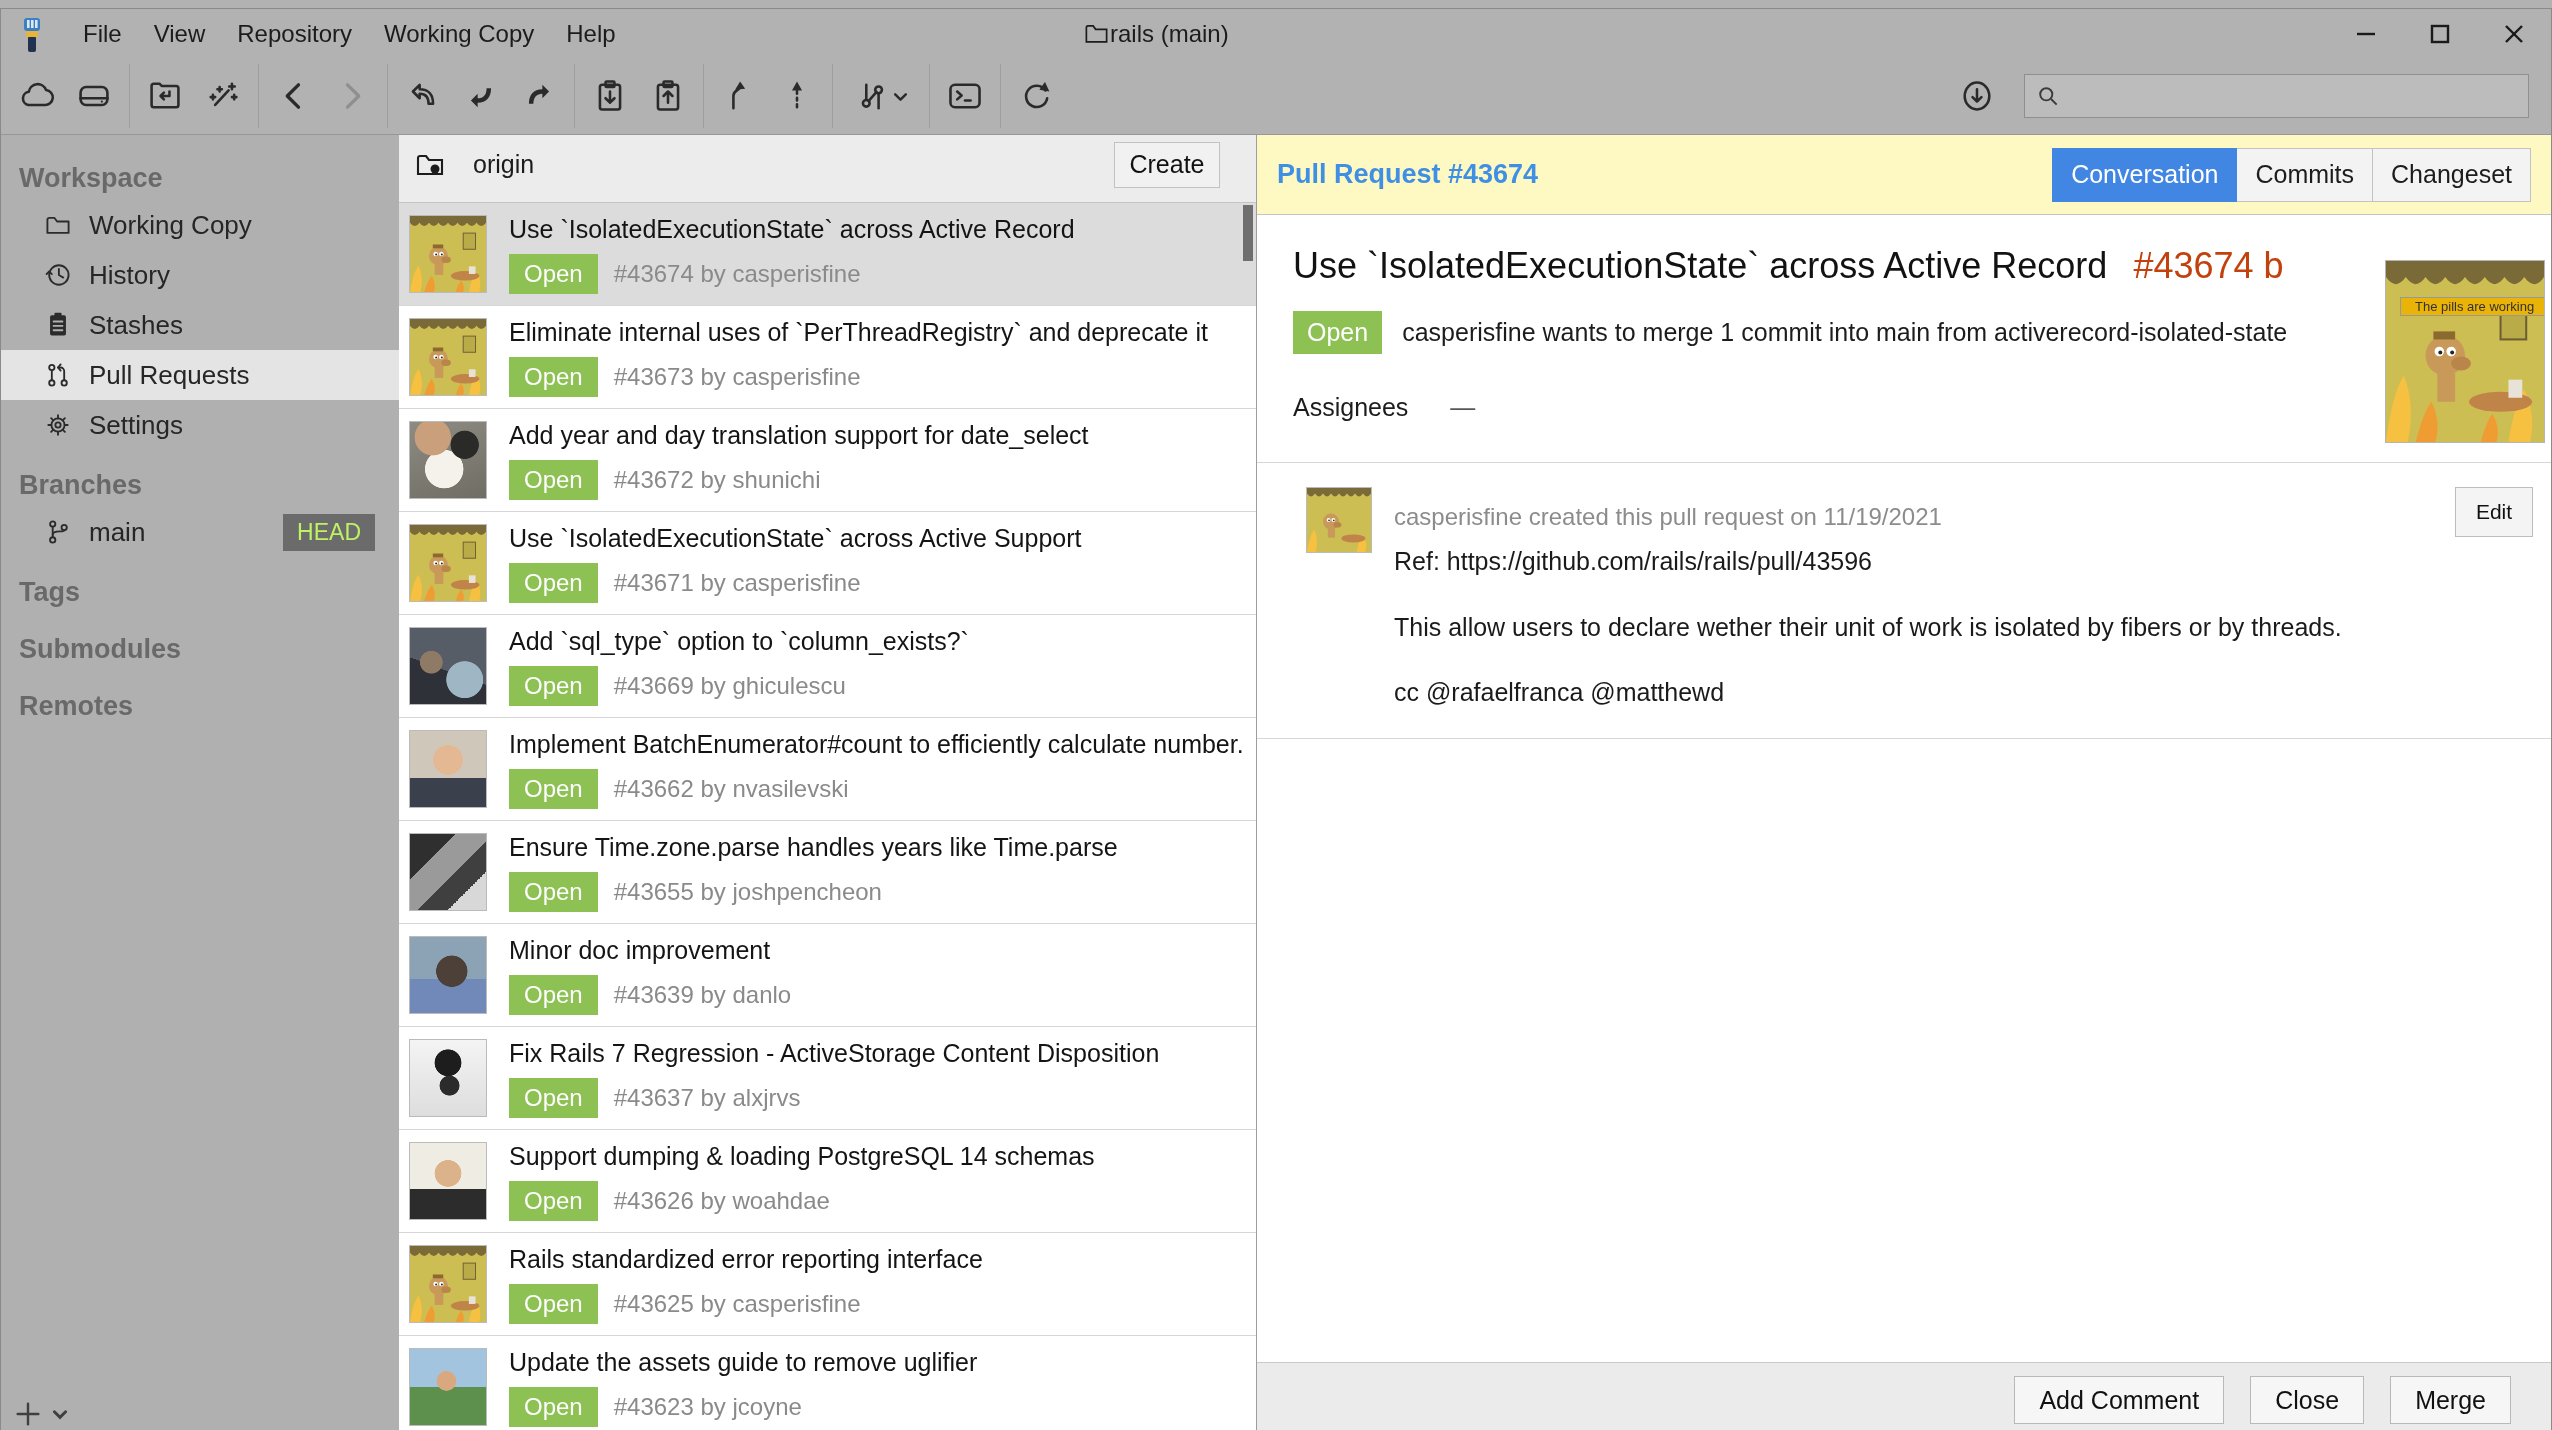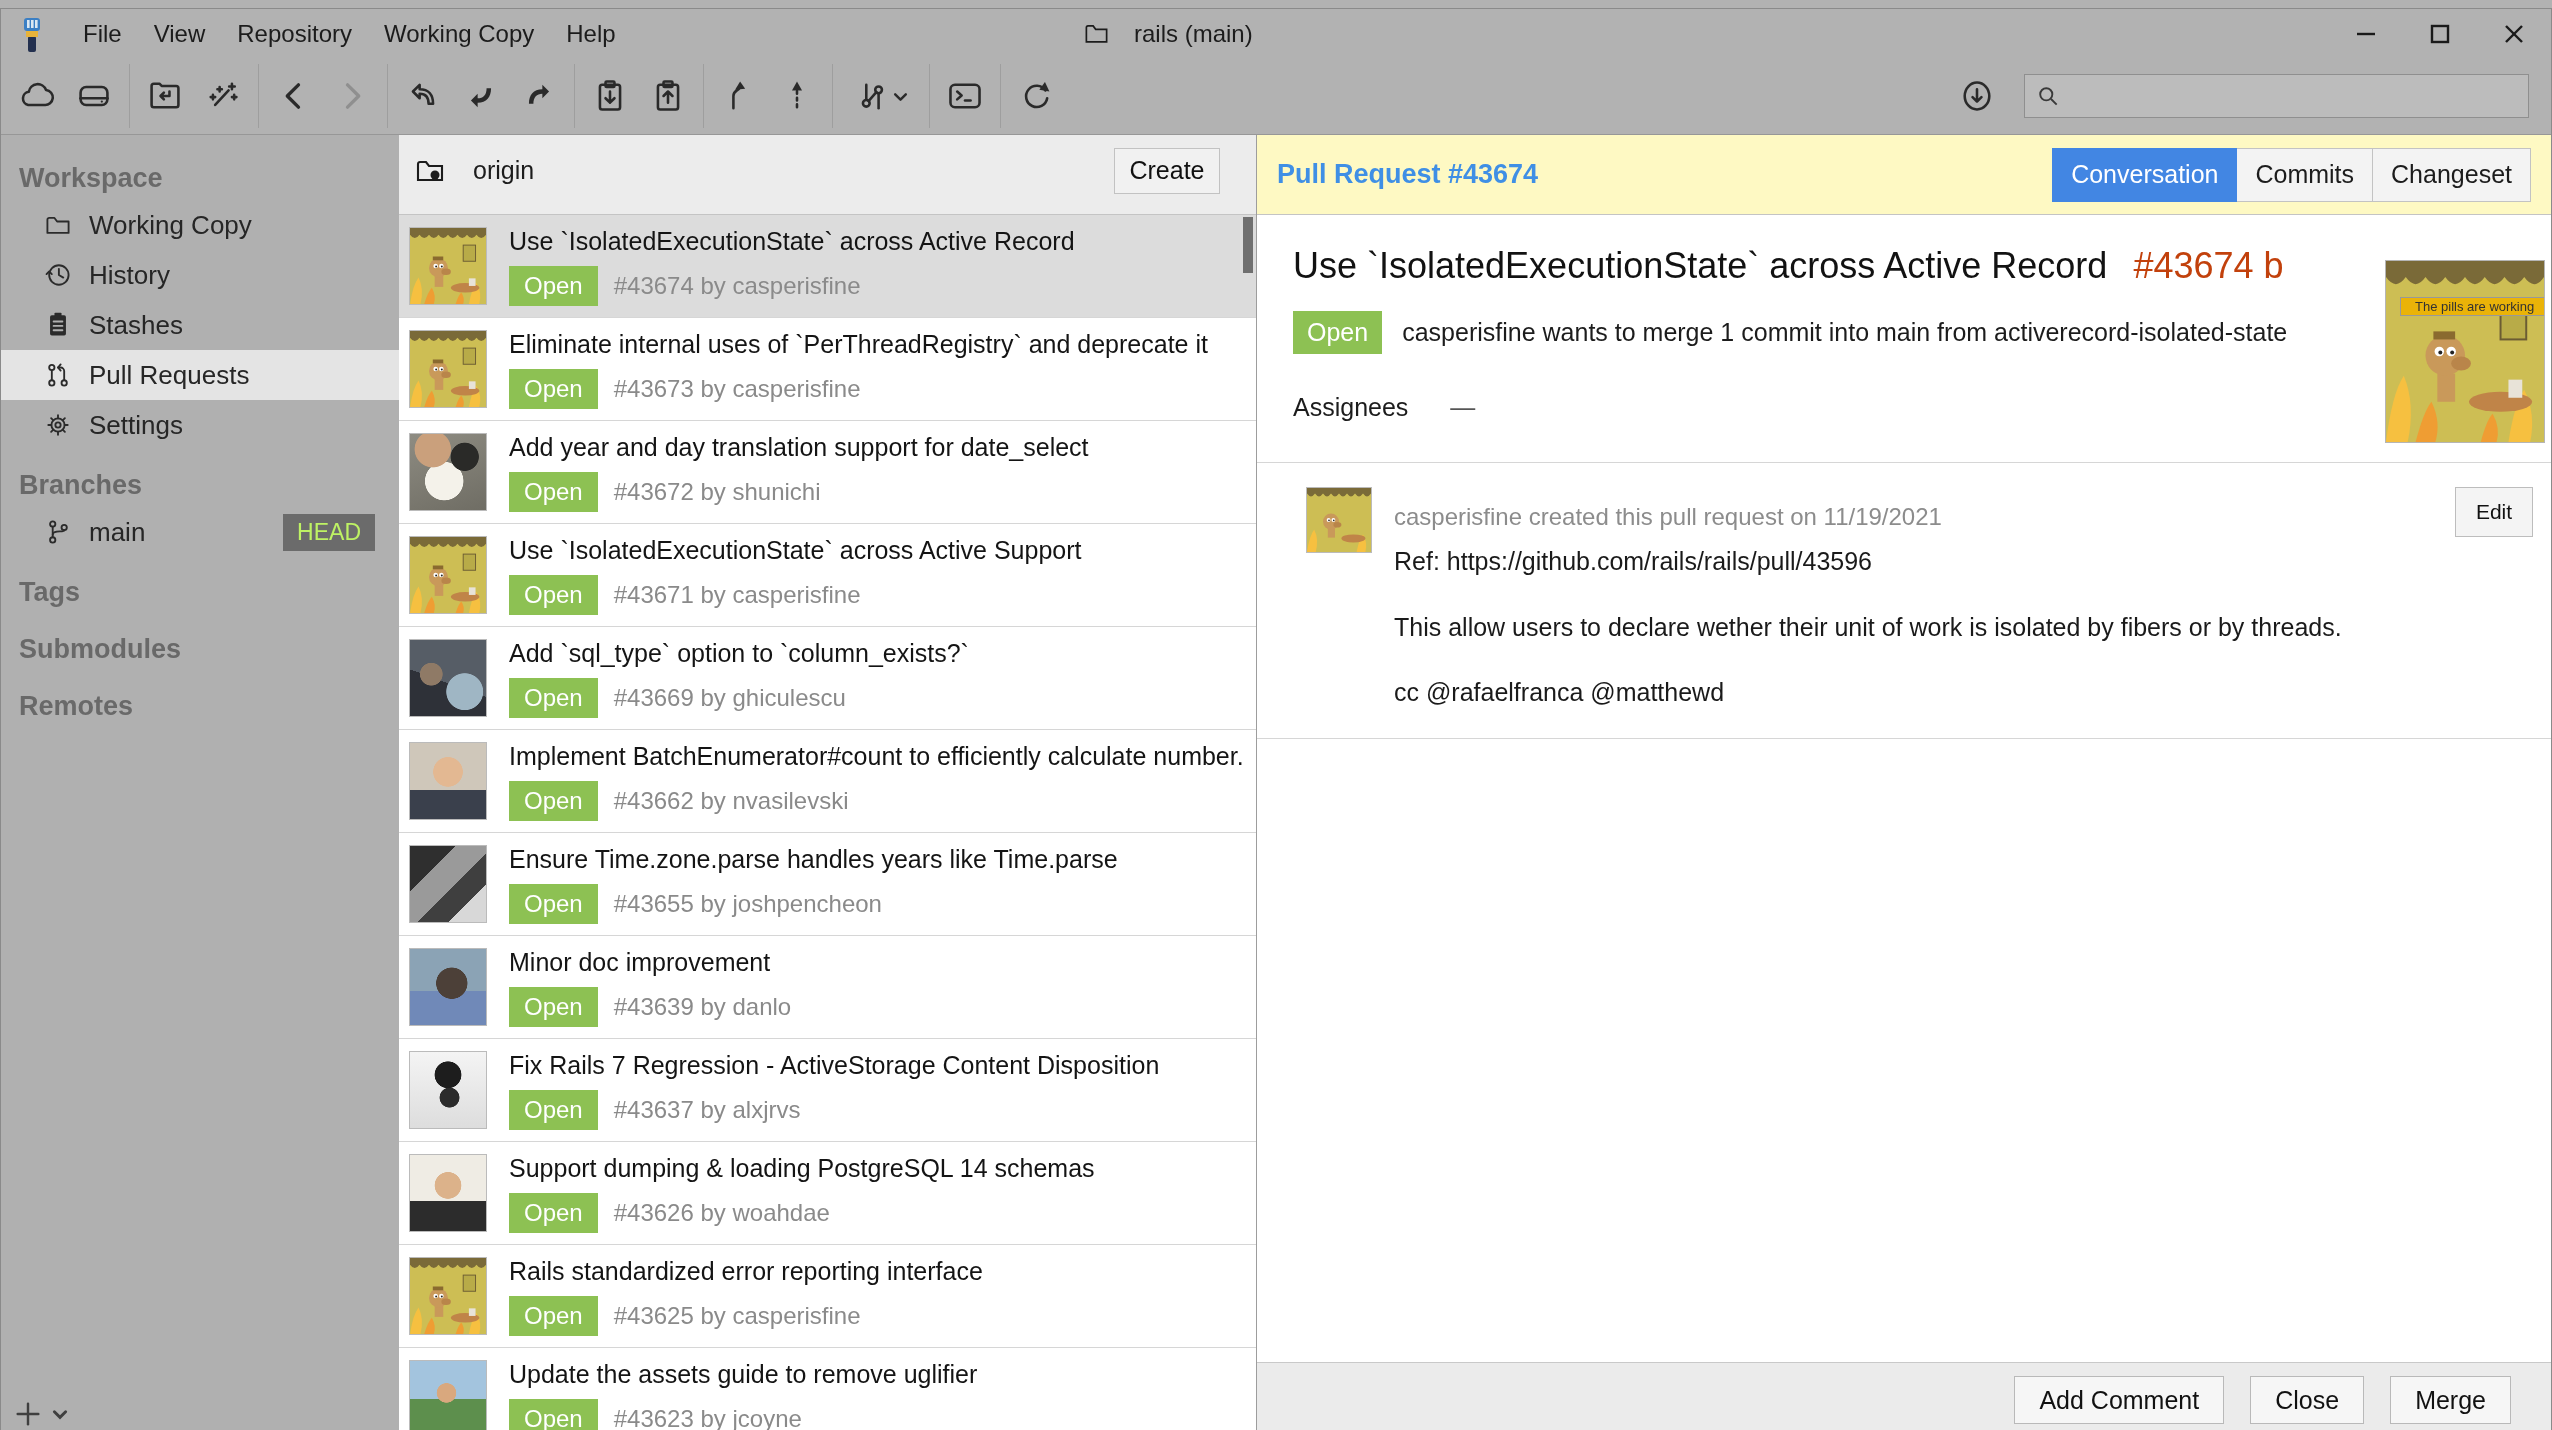--- a/index.html
+++ b/index.html
@@ -5,21 +5,21 @@
   * { margin:0; padding:0; box-sizing:border-box; }
   html,body { width:2552px; height:1430px; overflow:hidden; }
   body { font-family:"Liberation Sans", sans-serif; background:#b2b2b2; color:#1c1c1c; }
   .app { position:relative; width:2552px; height:1430px; border:1px solid #8a8a8a; display:flex; flex-direction:column;margin-top:8px; }
 
   
   .titlebar { height:49px; background:#b2b2b2; display:flex; align-items:center; flex:0 0 auto; }
   .app-icon { width:30px; height:36px; margin-left:16px; }
   .menu { display:flex; align-items:center; margin-left:24px; gap:8px; }
   .menu-item { font-size:24px; color:#1c1c1c; padding:4px 12px; cursor:default; }
-  .tb-title { position:absolute; left:1082px; top:0; height:49px; display:flex; align-items:center; gap:24px; }
+  .tb-title { position:absolute; left:1082px; top:0; height:49px; display:flex; align-items:center; gap:0; }
   .tb-title svg { width:27px; height:27px; stroke:#1c1c1c; fill:none; stroke-width:2; }
   .tb-title span { font-size:24px; }
   .win-controls { margin-left:auto; display:flex; height:49px; }
   .win-btn { width:74px; height:49px; display:flex; align-items:center; justify-content:center; }
   .win-btn svg { width:26px; height:26px; stroke:#1a1a1a; stroke-width:2.4; fill:none; }
 
   
   .toolbar { height:77px; background:#b2b2b2; border-bottom:1px solid #979797; display:flex; align-items:center; flex:0 0 auto; }
   .tb-group { display:flex; align-items:center; height:64px; padding:0 6px; }
   .tb-sep { width:1px; height:64px; background:#9e9e9e; }
@@ -42,21 +42,21 @@
   .sb-item { height:50px; display:flex; align-items:center; padding-left:42px; gap:16px; font-size:26px; color:#262626; cursor:default; }
   .sb-item.selected { background:#e4e4e4; }
   .sb-item svg { width:30px; height:30px; stroke:#2b2b2b; fill:none; stroke-width:2.1; stroke-linecap:round; stroke-linejoin:round; flex:0 0 auto; }
   .sb-item .fillicon { fill:#2b2b2b; stroke:none; }
   .head-badge { margin-left:auto; margin-right:24px; background:#6b6b6b; color:#bef264; font-size:23px; padding:5px 14px; }
   .sb-footer { position:absolute; left:12px; bottom:8px; display:flex; align-items:center; gap:8px; }
   .sb-footer svg { stroke:#3f3f3f; fill:none; stroke-width:2.6; stroke-linecap:round; }
 
   
   .list-panel { width:858px; background:#ffffff; border-right:1px solid #9d9d9d; display:flex; flex-direction:column; position:relative; flex:0 0 auto; }
-  .list-header { height:80px; background:#ececec; border-bottom:1px solid #c4c4c4; display:flex; align-items:center; padding:0 36px 8px 14px; gap:26px; flex:0 0 auto; }
+  .list-header { height:68px; background:#ececec; border-bottom:1px solid #c4c4c4; display:flex; align-items:center; padding:0 36px 8px 14px; gap:26px; flex:0 0 auto; }
   .list-header svg { width:34px; height:34px; stroke:#1c1c1c; fill:none; stroke-width:2.1; }
   .list-header .remote-name { font-size:25px; color:#1c1c1c; }
   .create-btn { margin-left:auto; width:106px; height:46px; background:#f1f1f1; border:1px solid #c2c2c2; font-size:25px; font-family:inherit; color:#111; }
   .pr-list { flex:1; overflow:hidden; position:relative; }
   .row { height:103px; border-bottom:1px solid #d6d6d6; display:flex; align-items:center; padding:0 10px; background:#fff; }
   .row.selected { background:#dcdcdc; }
   .row .av { width:78px; height:78px; flex:0 0 auto; border:1px solid #bbb; }
   .rc { margin-left:22px; min-width:0; flex:1; }
   .rt { font-size:25px; color:#141414; white-space:nowrap; overflow:hidden; }
   .rm { display:flex; align-items:center; margin-top:10px; gap:16px; }

